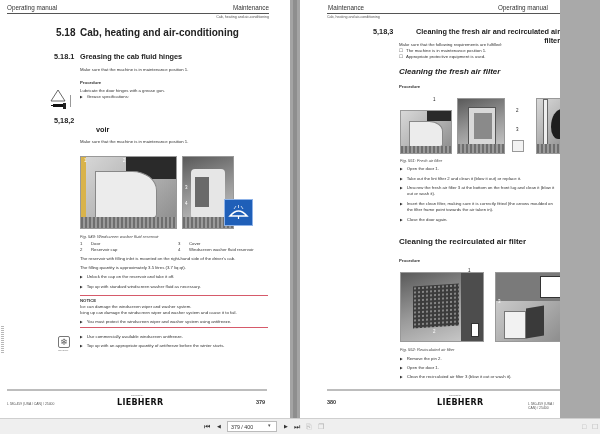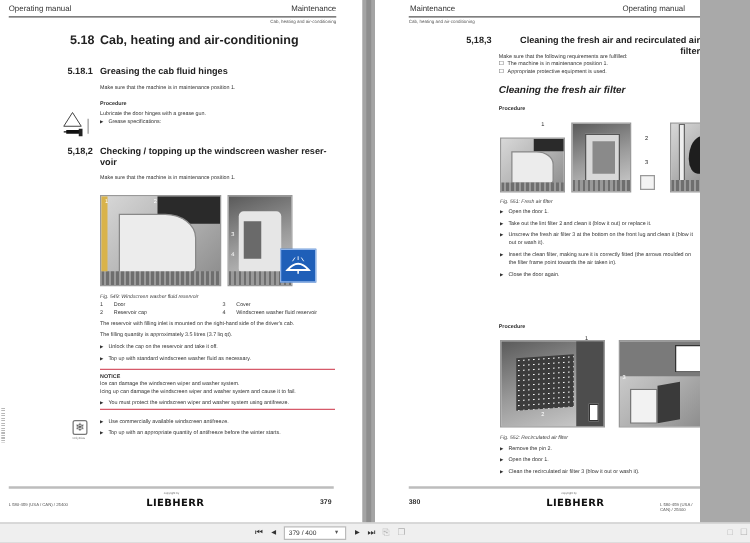--- a/index.html
+++ b/index.html
@@ -73,22 +73,21 @@
 
     <svg class="safety-icon" style="left:50px; top:89px;" width="24" height="22" viewBox="0 0 24 22">
       <polygon points="8,1 15,12 1,12" fill="none" stroke="#444" stroke-width="0.8"></polygon>
       <rect x="3" y="15" width="12" height="3" fill="#111"></rect>
       <rect x="13" y="14" width="3" height="6" fill="#222"></rect>
       <rect x="1" y="16" width="3" height="1" fill="#111"></rect>
       <rect x="20" y="6" width="1" height="12" fill="#999"></rect>
     </svg>
 
     <div class="h2num" style="left:54px; top:116px;">5,18,2</div>
-    <div class="h2" style="left:80px; top:116px;">Checking / topping up the windscreen washer reser-</div>
-    <div class="h2" style="left:80px; top:125px;">voir</div>
+    <div class="h2" style="left:96px; top:125px;">voir</div>
     <div class="txt" style="left:80px; top:139px;">Make sure that the machine is in maintenance position 1.</div>
 
     <div class="photo ph-grey" style="left:80px; top:156px; width:97px; height:73px;">
       <div style="position:absolute; right:0; top:0; width:50px; height:22px; background:#2a2a2a;"></div>
       <div class="ph-panel" style="left:14px; top:14px; width:62px; height:48px;"></div>
       <div class="ph-floor"></div>
       <div style="position:absolute; left:0; top:0; width:5px; height:60px; background:#d9b34a;"></div>
       <div class="callout" style="left:3px; top:1px; color:#fff;">1</div>
       <div class="callout" style="left:42px; top:1px; color:#fff;">2</div>
     </div>
@@ -186,20 +185,21 @@
     <div class="cap" style="left:100px; top:158px;">Fig. 551: Fresh air filter</div>
 
     <div class="txt bullet" style="left:100px; top:166px;">Open the door 1.</div>
     <div class="txt bullet" style="left:100px; top:176px;">Take out the lint filter 2 and clean it (blow it out) or replace it.</div>
     <div class="txt bullet" style="left:100px; top:185px;">Unscrew the fresh air filter 3 at the bottom on the front lug and clean it (blow it</div>
     <div class="txt" style="left:107px; top:191px;">out or wash it).</div>
     <div class="txt bullet" style="left:100px; top:201px;">Insert the clean filter, making sure it is correctly fitted (the arrows moulded on</div>
     <div class="txt" style="left:107px; top:207px;">the filter frame point towards the air taken in).</div>
     <div class="txt bullet" style="left:100px; top:217px;">Close the door again.</div>
 
+    <div class="h2" style="left:99px; top:237px; font-size:8px;">Cleaning the recirculated air filter</div>
     <div class="bold-sm" style="left:99px; top:258px;">Procedure</div>
 
     <div class="photo ph-dark" style="left:100px; top:272px; width:84px; height:70px;">
       <div class="ph-grid" style="left:12px; top:12px; width:46px; height:42px;"></div>
       <div style="position:absolute; right:0; top:0; width:22px; height:70px; background:#4d4d4d;"></div>
       <div style="position:absolute; right:4px; bottom:4px; width:8px; height:14px; background:#fff; border:0.5px solid #333;"></div>
       <div class="callout" style="left:32px; top:56px; color:#fff;">2</div>
     </div>
 
     <div class="callout" style="left:168px; top:268px;">1</div>

